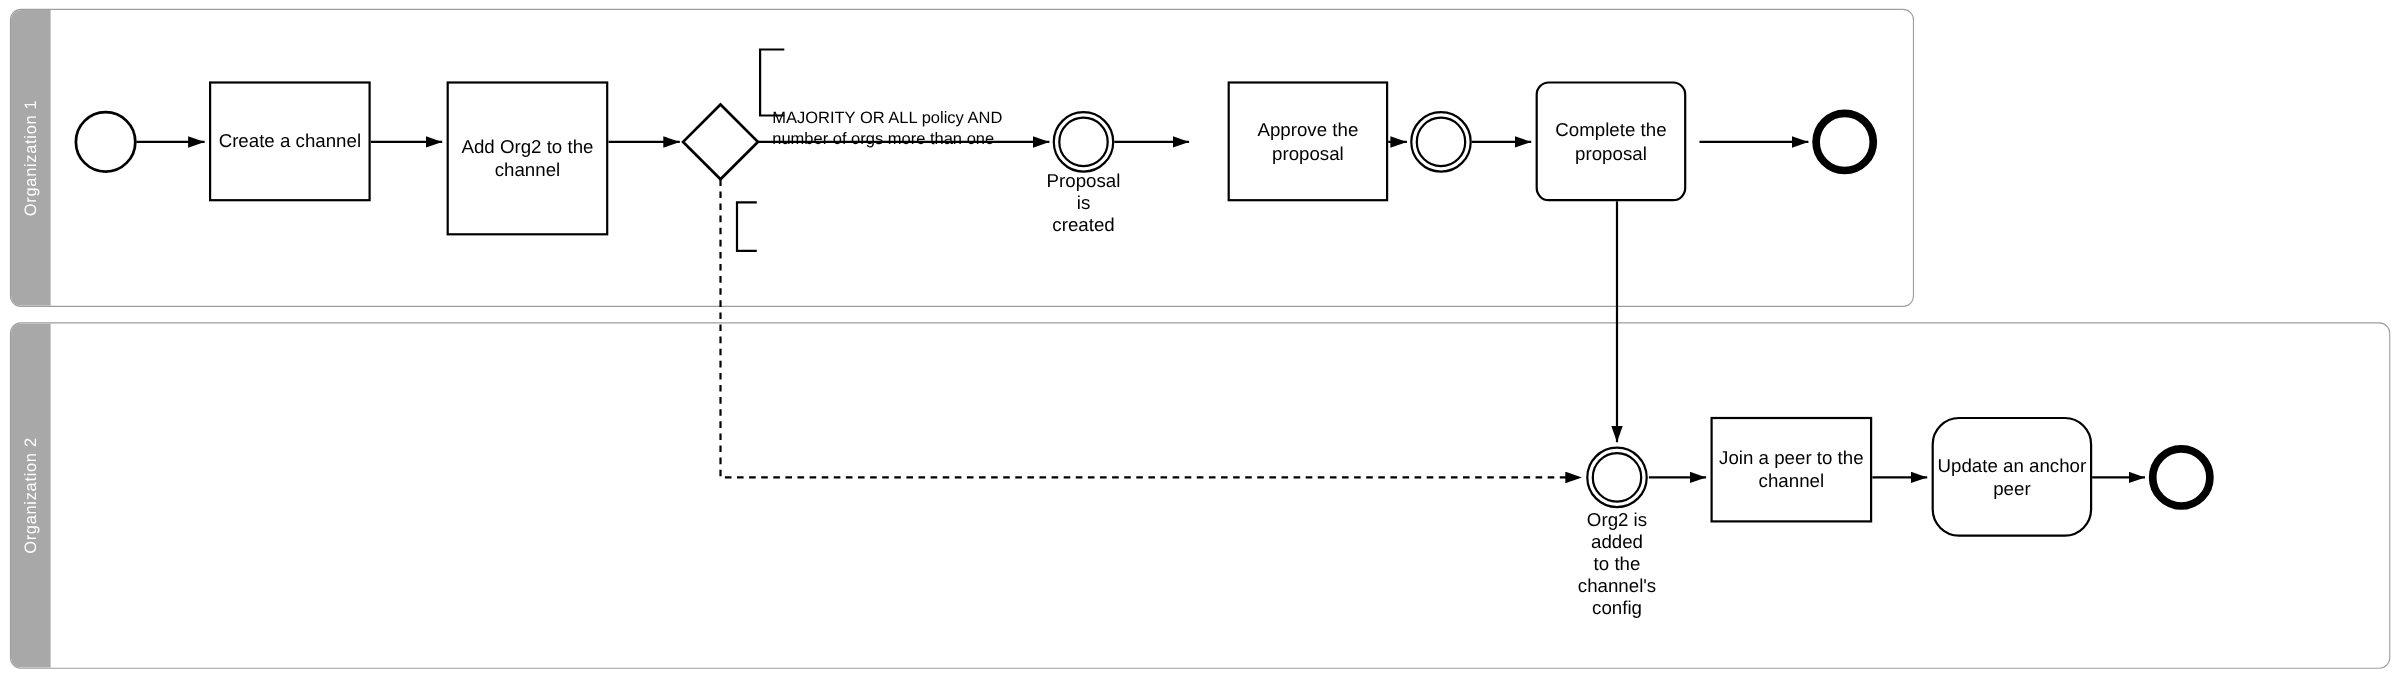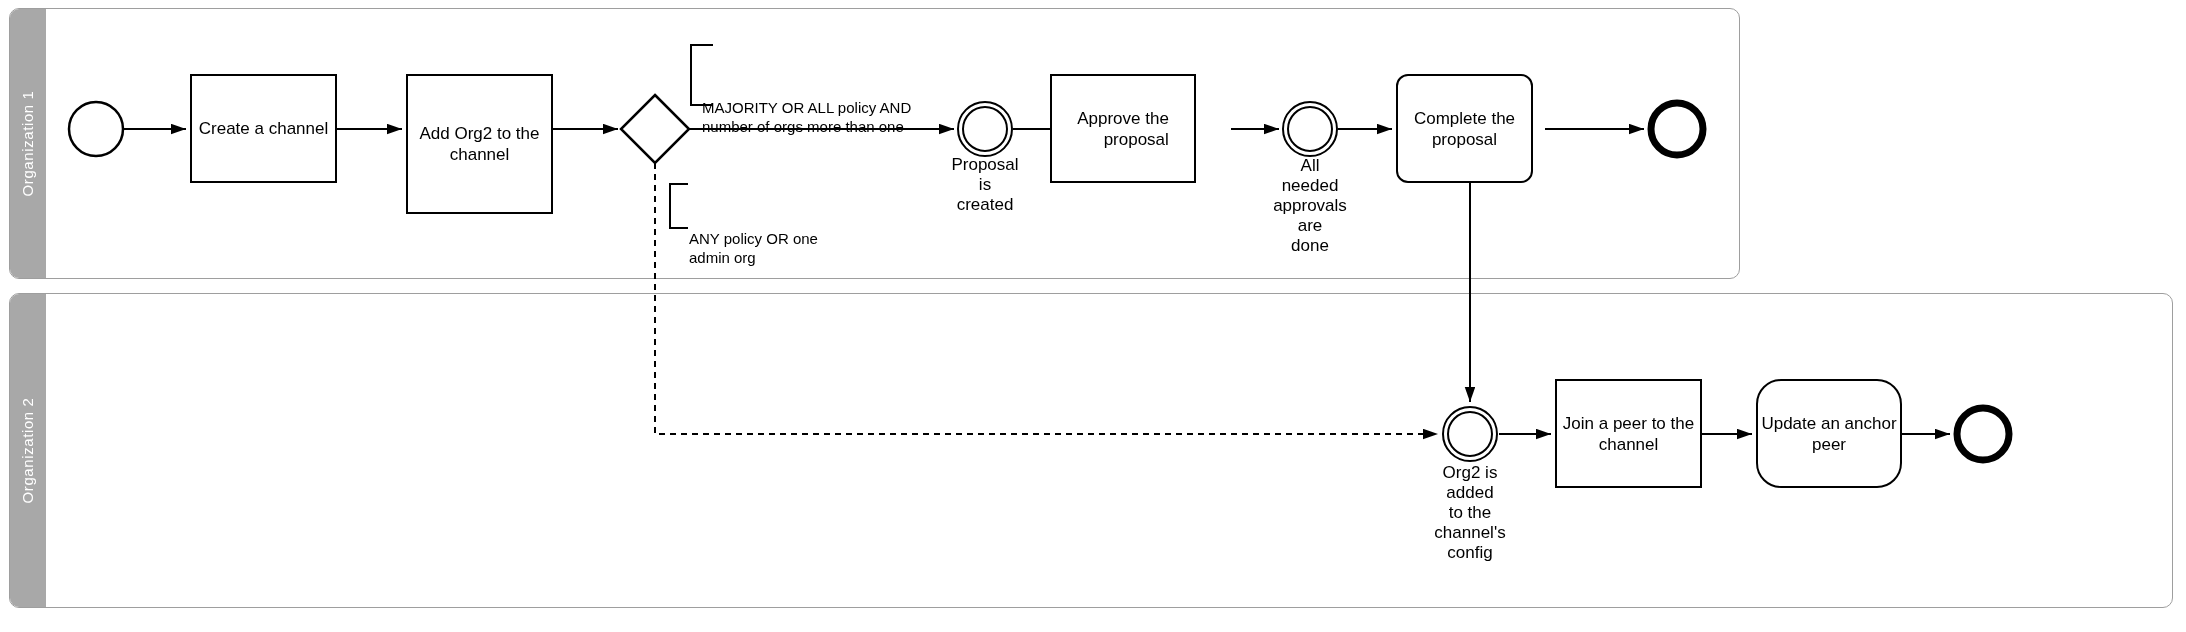--- a/index.html
+++ b/index.html
@@ -119,41 +119,34 @@
     </g>
 
     <circle cx="1983" cy="434" r="26" fill="#fff" stroke="#000" stroke-width="7"></circle>
 
     <polygon points="655,95 689,129 655,163 621,129" fill="#fff" stroke="#000" stroke-width="2.5"></polygon>
   </svg>
 
   <div class="task" style="left:190px;top:74px;width:147px;height:109px;">Create a channel</div>
   <div class="task" style="left:406px;top:74px;width:147px;height:140px;">Add Org2 to the
 channel</div>
-  <div class="task" style="left:1050px;top:74px;width:146px;height:109px;text-align:right;">Approve the
+  <div class="task" style="left:1116px;top:74px;width:146px;height:109px;">Approve the
 proposal</div>
   <div class="task" style="left:1396px;top:74px;width:137px;height:109px;border-radius:12px;">Complete the
 proposal</div>
-  <div class="task" style="left:1555px;top:379px;width:147px;height:109px;">Join a peer to the
+  <div class="task" style="left:1555px;top:379px;width:147px;height:96px;">Join a peer to the
 channel</div>
   <div class="task" style="left:1756px;top:379px;width:146px;height:109px;border-radius:25px;">Update an anchor
 peer</div>
 
   <div class="evLabel" style="left:905px;top:155px;width:160px;">Proposal
 is
 created</div>
-  <div class="evLabel" style="left:1230px;top:156px;width:160px;">All
-needed
-approvals
-are
-done</div>
   <div class="evLabel" style="left:1390px;top:463px;width:160px;text-align:center;">Org2 is
 added
 to the
 channel's
 config</div>
 
   <div class="note" style="left:702px;top:54px;width:270px;">MAJORITY OR ALL policy AND
 number of orgs more than one</div>
-  <div class="note" style="left:689px;top:185px;width:220px;">ANY policy OR one
-admin org</div>
 
 </div>
 
 </body></html>

